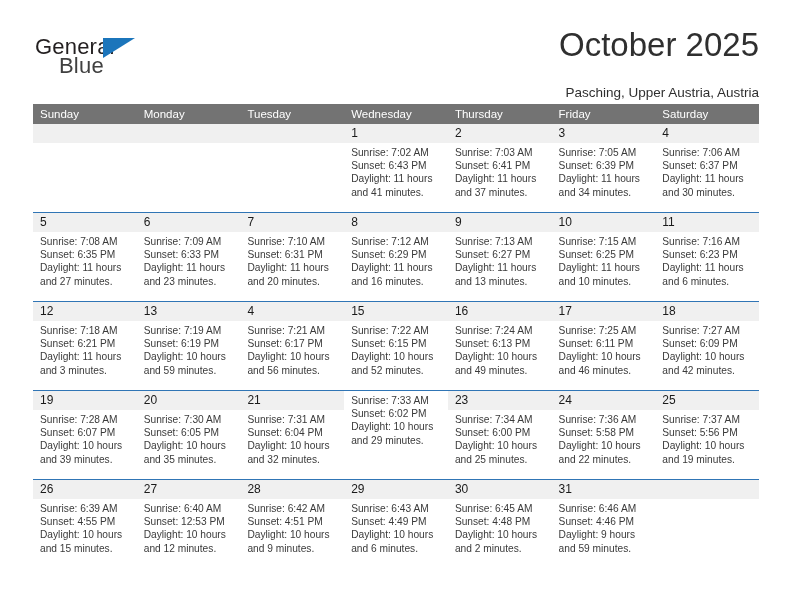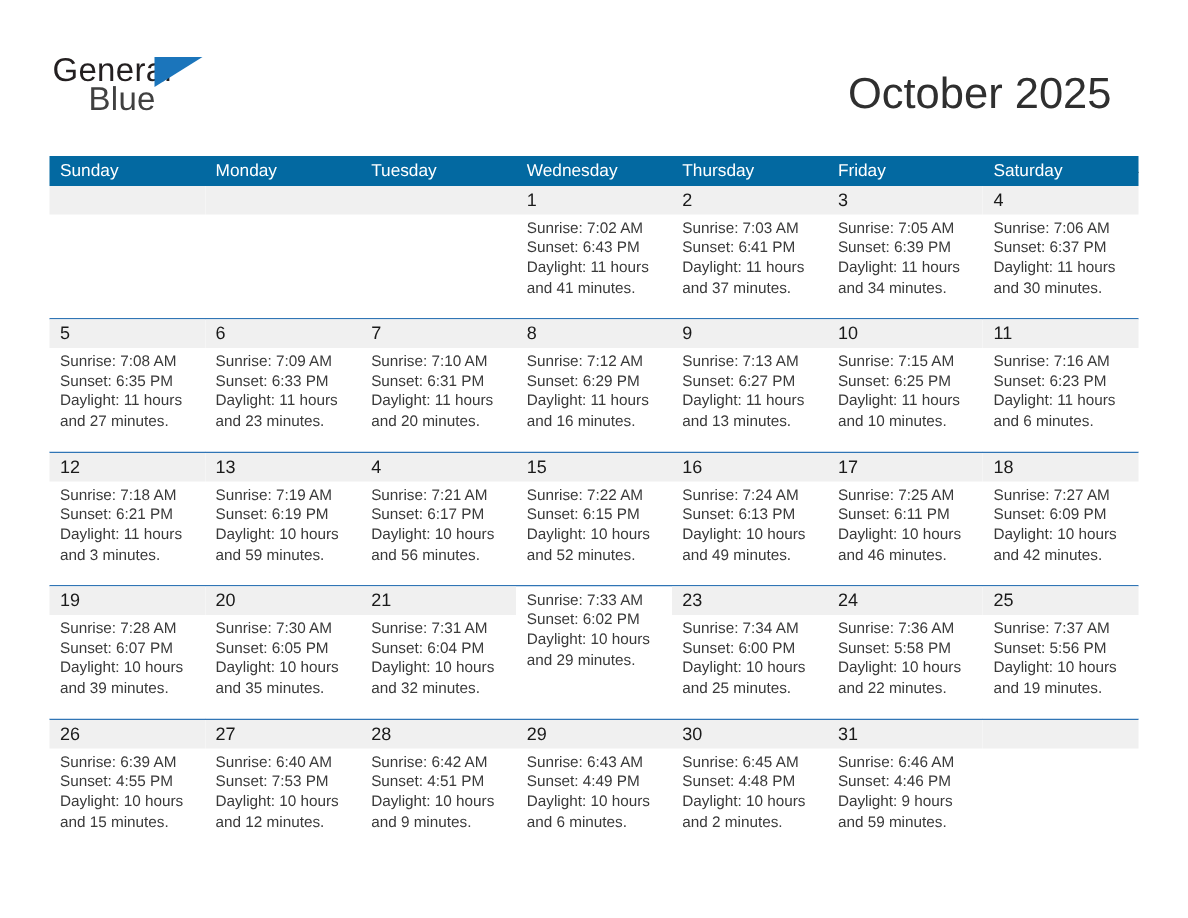--- a/index.html
+++ b/index.html
@@ -68,26 +68,26 @@
     border-bottom: 20px solid transparent;
   }
 
   .title-block {
     position: absolute;
     right: 0;
     top: 0;
     text-align: right;
   }
   .month-title {
-    font-size: 29px;
+    font-size: 33px;
     color: #2f2f2f;
     line-height: 34px;
     white-space: nowrap;
     font-weight: normal;
-    margin: 18px;
+    margin: 0;
   }
   .location-subtitle {
     font-size: 13.5px;
     color: #2f2f2f;
     line-height: 18px;
     white-space: nowrap;
     margin-top: 22px;
     font-weight: normal;
   }
 
@@ -95,21 +95,21 @@
   .calendar {
     position: absolute;
     left: 33px;
     top: 104px;
     width: 726px;
   }
 
   .weekday-row {
     display: flex;
     width: 100%;
-    background: #0369a1;
+    background: #737373;
     height: 20px;
   }
   .weekday-cell {
     flex: 1 1 0;
     color: #ffffff;
     font-size: 11.5px;
     line-height: 20px;
     padding-left: 7px;
     white-space: nowrap;
     overflow: hidden;
@@ -438,21 +438,21 @@
               <div class="detail-line">Sunrise: 6:39 AM</div>
               <div class="detail-line">Sunset: 4:55 PM</div>
               <div class="detail-line">Daylight: 10 hours</div>
               <div class="detail-line">and 15 minutes.</div>
             </div>
           </div>
           <div class="day-cell">
             <div class="day-number-strip">27</div>
             <div class="day-details">
               <div class="detail-line">Sunrise: 6:40 AM</div>
-              <div class="detail-line">Sunset: 7:53 PM</div>
+              <div class="detail-line">Sunset: 12:53 PM</div>
               <div class="detail-line">Daylight: 10 hours</div>
               <div class="detail-line">and 12 minutes.</div>
             </div>
           </div>
           <div class="day-cell">
             <div class="day-number-strip">28</div>
             <div class="day-details">
               <div class="detail-line">Sunrise: 6:42 AM</div>
               <div class="detail-line">Sunset: 4:51 PM</div>
               <div class="detail-line">Daylight: 10 hours</div>

